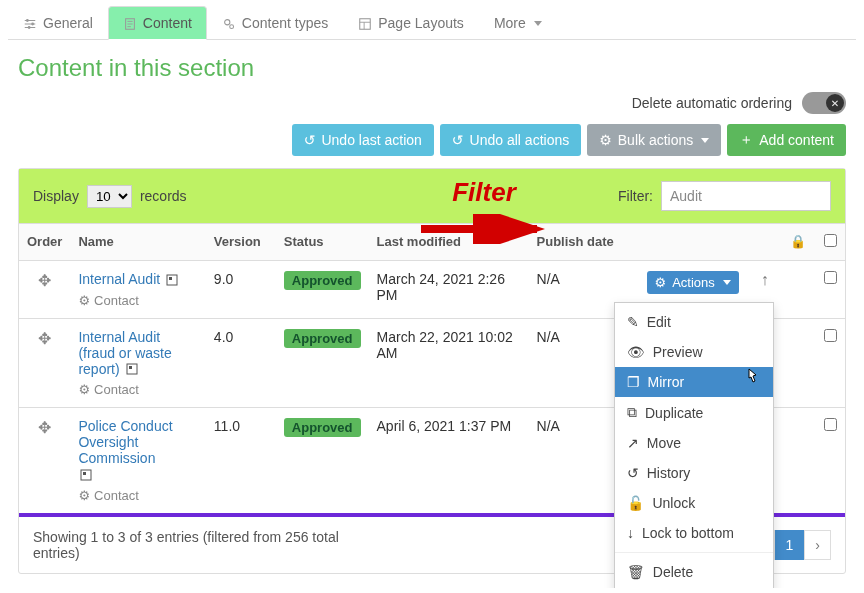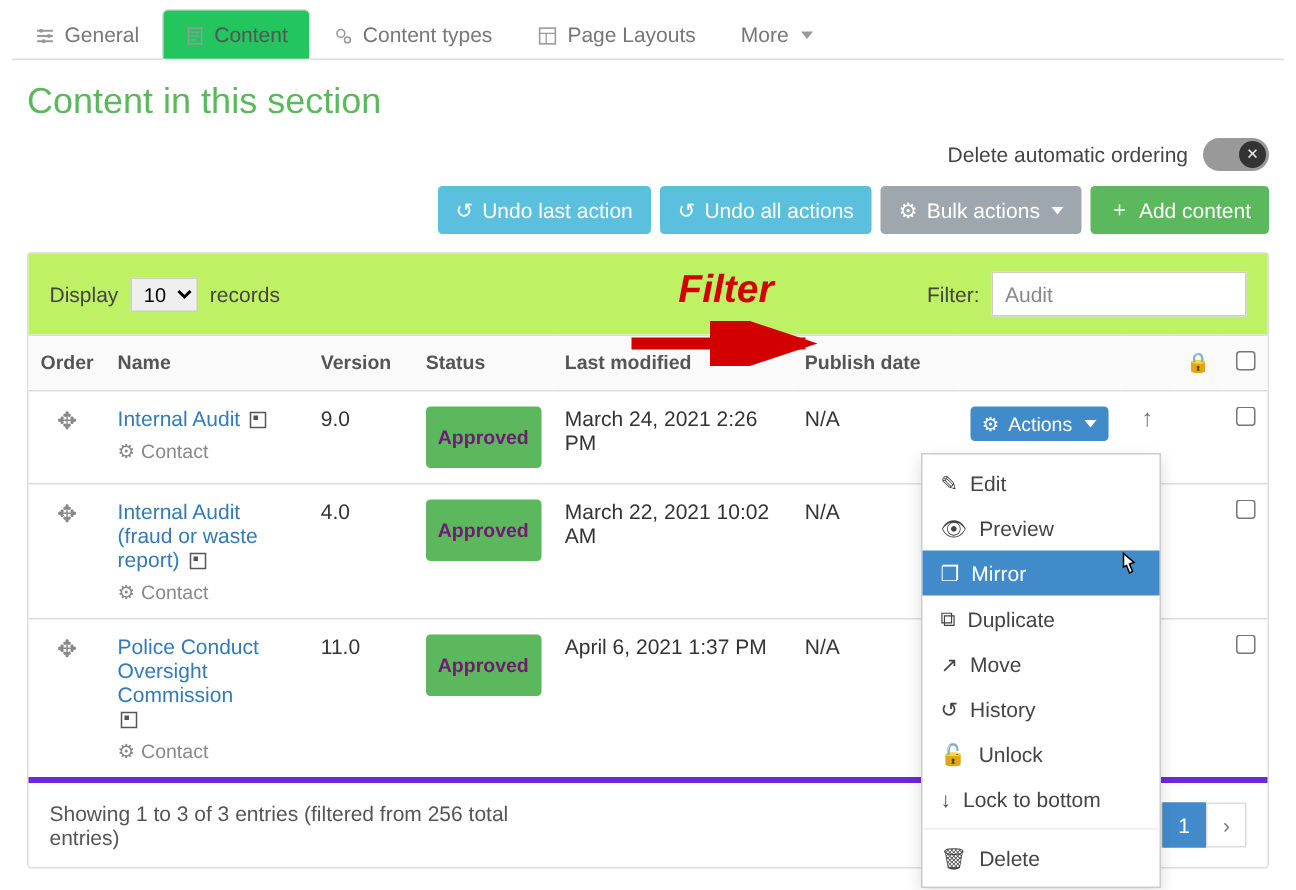--- a/index.html
+++ b/index.html
@@ -1,21 +1,21 @@
 <!DOCTYPE html>
 <html><head>
 <meta charset="utf-8">
 <style>
 * { box-sizing: border-box; margin: 0; padding: 0; }
 body { font-family: Arial, Helvetica, sans-serif; font-size: 14px; color: #333; background: #fff; padding: 0; }
 
 
 .tabs { display: flex; border-bottom: 1px solid #ddd; margin: 6px 8px 0 8px; }
 .tab { padding: 8px 14px; border: 1px solid transparent; border-bottom: none; color: #777; cursor: pointer; display: flex; align-items: center; gap: 6px; font-size: 14px; }
-.tab.active { border-color: #ddd; background: #22c55e; color: #555; border-radius: 4px 4px 0 0; border-bottom: 1px solid #fff; margin-bottom: -1px; }
+.tab.active { border-color: #ddd; background: #86efac; color: #555; border-radius: 4px 4px 0 0; border-bottom: 1px solid #fff; margin-bottom: -1px; }
 .tab .icon { color: #999; }
 
 h1.page-title { color: #5cb85c; font-weight: normal; font-size: 24px; margin: 14px 18px 10px 18px; }
 
 .auto-order { display: flex; justify-content: flex-end; align-items: center; gap: 10px; padding: 0 18px 10px 0; color: #444; }
 .toggle { width: 44px; height: 22px; background: #999; border-radius: 11px; position: relative; }
 .toggle .knob { position: absolute; right: 2px; top: 2px; width: 18px; height: 18px; background: #333; border-radius: 50%; display:flex; align-items:center; justify-content:center; color:#eee; font-size:10px; }
 
 .btn-row { display: flex; justify-content: flex-end; gap: 6px; padding: 0 18px 12px 0; }
 .btn { padding: 7px 12px; border: none; border-radius: 3px; color: #fff; font-size: 14px; cursor: pointer; display: inline-flex; align-items: center; gap: 6px; }
@@ -44,21 +44,21 @@
 th.mod-col, td.mod-col { width: 160px; }
 th.pub-col, td.pub-col { width: 110px; }
 th.act-col, td.act-col { width: 94px; text-align:left; }
 th.arrow-col, td.arrow-col { width: 36px; text-align:center; }
 th.lock-col, td.lock-col { width: 30px; text-align:center; }
 th.chk-col, td.chk-col { width: 30px; text-align:center; }
 
 .move-handle { color: #888; cursor: move; font-size: 16px; }
 .content-link { color: #337ab7; text-decoration: none; }
 .subline { color: #888; display: flex; align-items: center; gap: 4px; font-size: 13px; margin-top: 4px; }
-.badge-approved { background: #5cb85c; color: #701a75; padding: 13px 8px; border-radius: 3px; font-weight: bold; font-size: 13px; display:inline-block; }
+.badge-approved { background: #5cb85c; color: #14532d; padding: 2px 8px; border-radius: 3px; font-weight: bold; font-size: 13px; display:inline-block; }
 .up-arrow { color: #777; font-size: 16px; }
 .dash-icon-inline { display:inline-block; vertical-align:middle; margin-left:2px; }
 
 .dropdown { position: absolute; background: #fff; border: 1px solid #ccc; box-shadow: 0 4px 10px rgba(0,0,0,.15); z-index: 20; width: 160px; padding: 4px 0; }
 .dropdown .item { padding: 7px 12px; color: #444; cursor: pointer; display: flex; align-items: center; gap: 8px; font-size: 14px; }
 .dropdown .item:hover, .dropdown .item.active { background: #428bca; color: #fff; }
 .dropdown .divider { height: 1px; background: #eee; margin: 4px 0; }
 
 .panel-footer { padding: 12px 14px; color: #555; display:flex; justify-content:space-between; align-items:center; border-top:4px solid #6d28d9; }
 .pager { display:flex; gap:0; }

